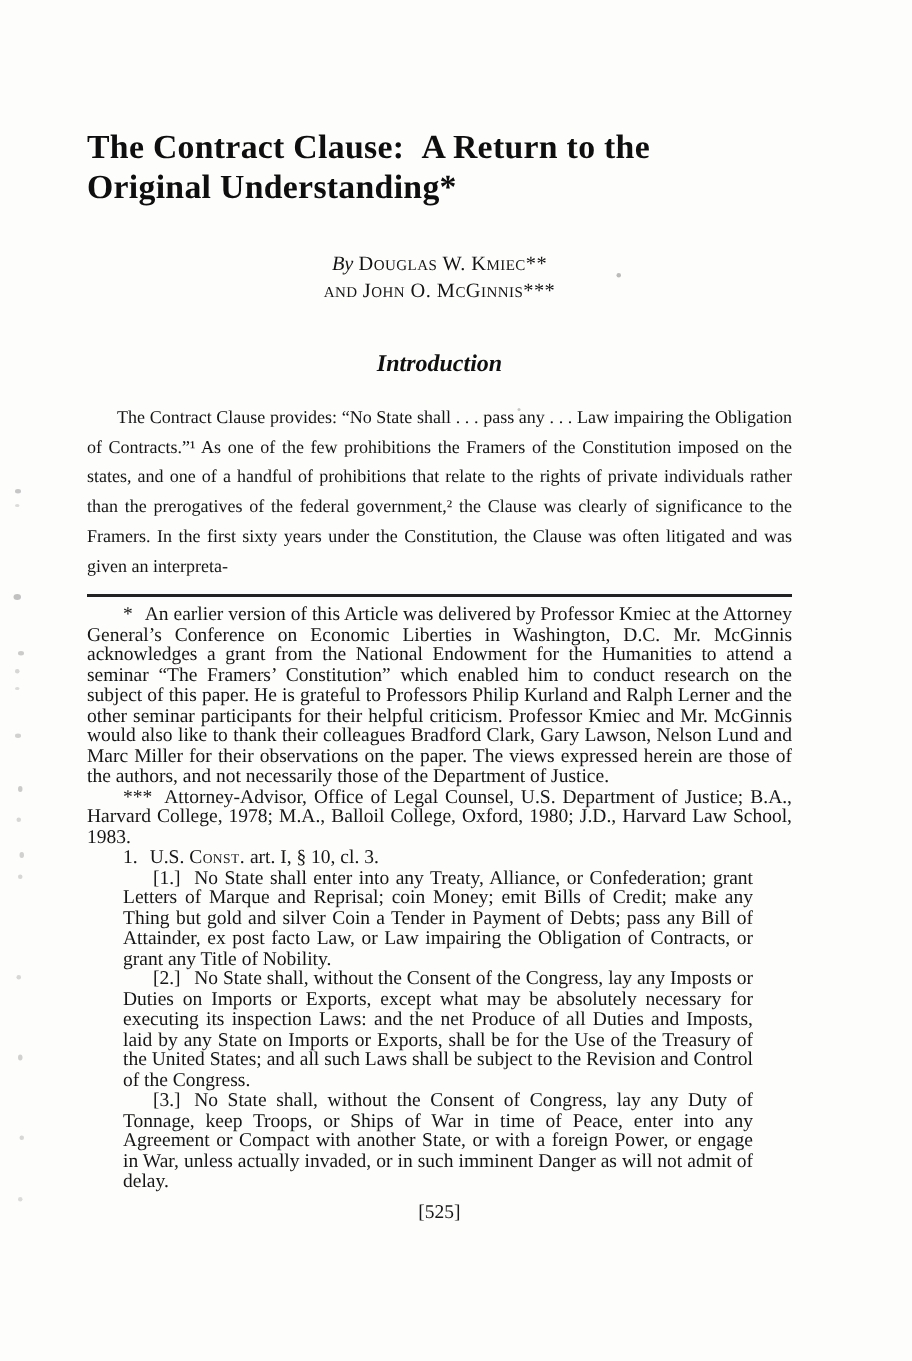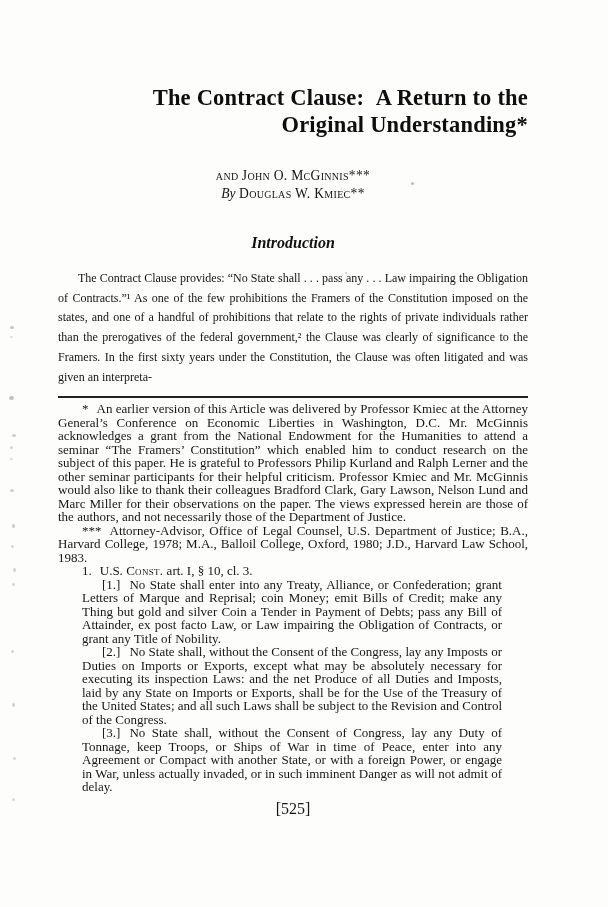--- a/index.html
+++ b/index.html
@@ -12,21 +12,21 @@
     padding: 0 80px 0 58px;
     font-family: "Liberation Serif", "DejaVu Serif", serif;
     color: #141414;
     overflow: hidden;
   }
   .title {
     margin: 84px 0 0 0;
     font-size: 22.5px;
     line-height: 27px;
     font-weight: bold;
-    text-align: right;
+    text-align: left;
     white-space: pre-line;
     letter-spacing: 0.2px;
     color: #0e0e0e;
   }
   .byline {
     margin-top: 29px;
     text-align: center;
     font-size: 13.6px;
     line-height: 17.5px;
     color: #131313;
@@ -63,36 +63,36 @@
     color: #161616;
   }
   .fn { margin: 0; text-indent: 24px; }
   .fn-m { margin-right: 8px; }
   .clauses { margin: 0 26px 0 24px; }
   .clause { margin: 0; text-indent: 20px; text-align: justify; }
   .cl-label { margin-right: 9px; }
   .page-number {
     margin-top: 6px;
     text-align: center;
-    font-size: 16px;
+    font-size: 13px;
     color: #161616;
   }
   .speck { position: absolute; background: #8f8f8f; border-radius: 50%; }
 </style>
 </head>
 <body>
 
 <div class="page">
 
   <h1 class="title">The Contract Clause: A Return to the
 Original Understanding*</h1>
 
   <div class="byline">
+    <div><span class="by-prefix">By</span> <span class="sc">Douglas W. Kmiec**</span></div>
     <div><span class="sc">and</span> <span class="sc">John O. McGinnis***</span></div>
-    <div><span class="by-prefix">By</span> <span class="sc">Douglas W. Kmiec**</span></div>
   </div>
 
   <h2 class="section-heading">Introduction</h2>
 
   <p class="body-par">The Contract Clause provides: “No State shall . . . pass any . . . Law impairing the Obligation of Contracts.”¹ As one of the few prohibitions the Framers of the Constitution imposed on the states, and one of a handful of prohibitions that relate to the rights of private individuals rather than the prerogatives of the federal government,² the Clause was clearly of significance to the Framers. In the first sixty years under the Constitution, the Clause was often litigated and was given an interpreta-</p>
 
   <div class="fn-rule"></div>
 
   <section class="footnotes">
 

